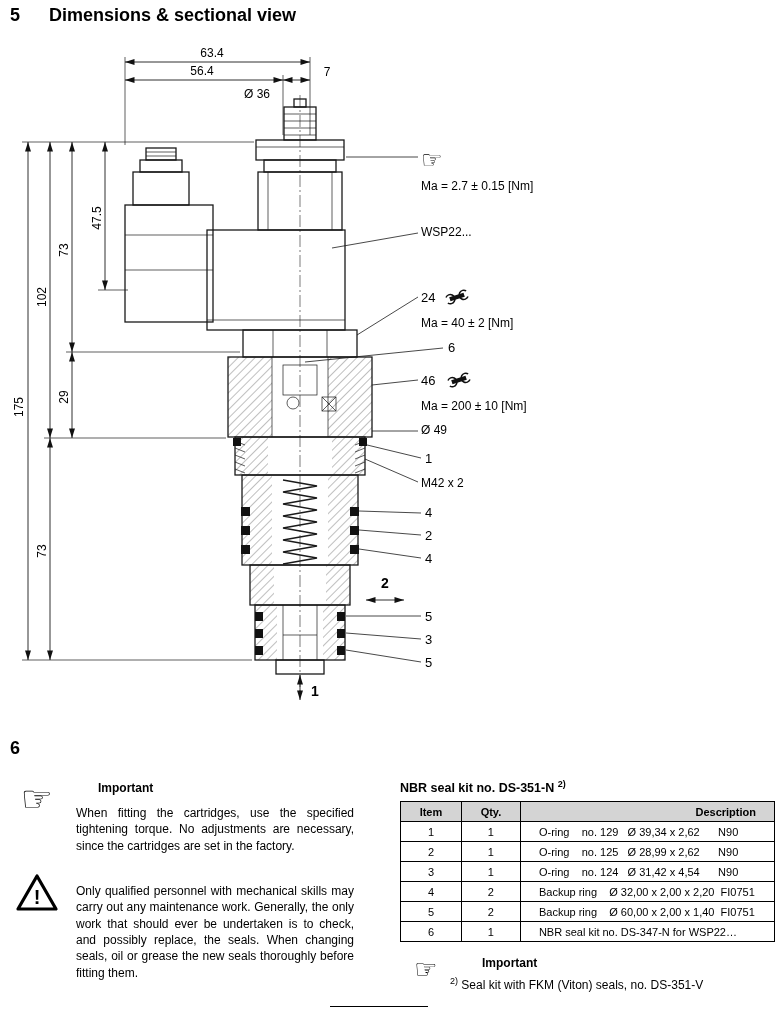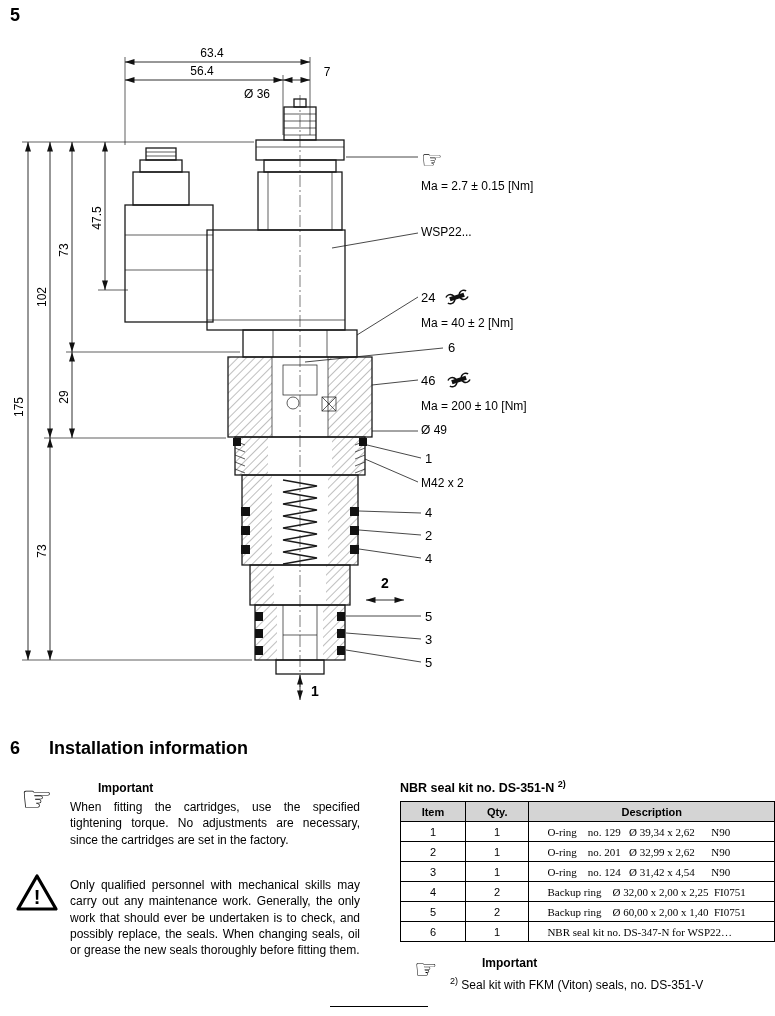--- a/index.html
+++ b/index.html
@@ -23,41 +23,42 @@
   .btxt{font:bold 14px "Liberation Sans",sans-serif;fill:#000;}
   .handtxt{font:24px "DejaVu Sans",sans-serif;fill:#000;}
 
   
   .note{position:absolute;display:flex;}
   .note-icon{width:58px;flex:0 0 58px;text-align:center;}
   .hand-glyph{font-family:"DejaVu Sans",sans-serif;font-size:36px;line-height:1;}
   .hand-glyph.small{font-size:26px;}
   .note-body{flex:1;}
   .note-title{font-size:12px;font-weight:bold;margin:0 0 3px 0;padding-left:32px;}
-  .note-text{font-size:12px;line-height:1.36;margin:4px;text-align:justify;}
+  .note-text{font-size:12px;line-height:1.36;margin:10px;text-align:justify;}
   .footnote{font-size:12px;margin:6px 0 12px 0;}
   sup{font-size:9px;}
 
   
   .kit-title{position:absolute;left:400px;top:779px;font-size:12.5px;font-weight:bold;text-align:center;}
   .kit-table{position:absolute;left:400px;top:801px;border-collapse:collapse;font-size:11px;}
   .kit-table th,.kit-table td{border:1px solid #000;padding:2px 18px;height:15px;}
-  .kit-table th{background:#d4d4d4;font-weight:bold;text-align:center;}
+  .kit-table th{background:#d4d4d4;font-weight:bold;text-align:right;}
   .kit-table .c{text-align:center;width:40px;}
   .kit-table th.c{text-align:center;}
-  .kit-table .desc{width:232px;white-space:pre;font-family:Liberation Serif, serif;}
+  .kit-table .desc{width:232px;white-space:pre;}
   .footer-line{position:absolute;left:330px;top:1006px;width:98px;border-top:1.6px solid #000;}
 </style>
 </head>
 <body>
 
 <div class="page">
 
   <div class="sec-head" style="top:5px">
     <span>5</span>
+    <span>Dimensions &amp; sectional view</span>
   </div>
 
   <svg class="drawing" width="660" height="672" viewBox="0 0 660 672">
     <defs>
       <marker id="mA" markerWidth="11" markerHeight="8" refX="10" refY="4" orient="auto-start-reverse" markerUnits="userSpaceOnUse">
         <path d="M0.5,1 L10,4 L0.5,7 Z" fill="#111"></path>
       </marker>
       <pattern id="hatch" width="6" height="6" patternUnits="userSpaceOnUse" patternTransform="rotate(45)">
         <line x1="0" y1="0" x2="0" y2="6" stroke="#808080" stroke-width="1"></line>
       </pattern>
@@ -229,21 +230,20 @@
       <line class="diml" x1="366" y1="565" x2="404" y2="565" marker-start="url(#mA)" marker-end="url(#mA)"></line>
     </g>
     <g>
       <line class="diml" x1="300" y1="640" x2="300" y2="665" marker-start="url(#mA)" marker-end="url(#mA)"></line>
       <text class="btxt" x="311" y="661">1</text>
     </g>
   </svg>
 
   <div class="sec-head" style="top:738px">
     <span>6</span>
-    <span>Installation information</span>
   </div>
 
   <div class="note" style="left:8px;top:781px;width:356px">
     <div class="note-icon">
       <span class="hand-glyph">☞</span>
     </div>
     <div class="note-body">
       <div class="note-title">Important</div>
       <p class="note-text">When fitting the cartridges, use the specified tightening torque. No adjustments are necessary, since the cartridges are set in the factory.</p>
     </div>
@@ -275,31 +275,31 @@
     </thead>
     <tbody>
       <tr>
         <td class="c">1</td>
         <td class="c">1</td>
         <td class="desc">O-ring    no. 129   Ø 39,34 x 2,62      N90</td>
       </tr>
       <tr>
         <td class="c">2</td>
         <td class="c">1</td>
-        <td class="desc">O-ring    no. 201   Ø 32,99 x 2,62      N90</td>
+        <td class="desc">O-ring    no. 125   Ø 28,99 x 2,62      N90</td>
       </tr>
       <tr>
         <td class="c">3</td>
         <td class="c">1</td>
         <td class="desc">O-ring    no. 124   Ø 31,42 x 4,54      N90</td>
       </tr>
       <tr>
         <td class="c">4</td>
         <td class="c">2</td>
-        <td class="desc">Backup ring    Ø 32,00 x 2,00 x 2,25  FI0751</td>
+        <td class="desc">Backup ring    Ø 32,00 x 2,00 x 2,20  FI0751</td>
       </tr>
       <tr>
         <td class="c">5</td>
         <td class="c">2</td>
         <td class="desc">Backup ring    Ø 60,00 x 2,00 x 1,40  FI0751</td>
       </tr>
       <tr>
         <td class="c">6</td>
         <td class="c">1</td>
         <td class="desc">NBR seal kit no. DS-347-N for WSP22…</td>

